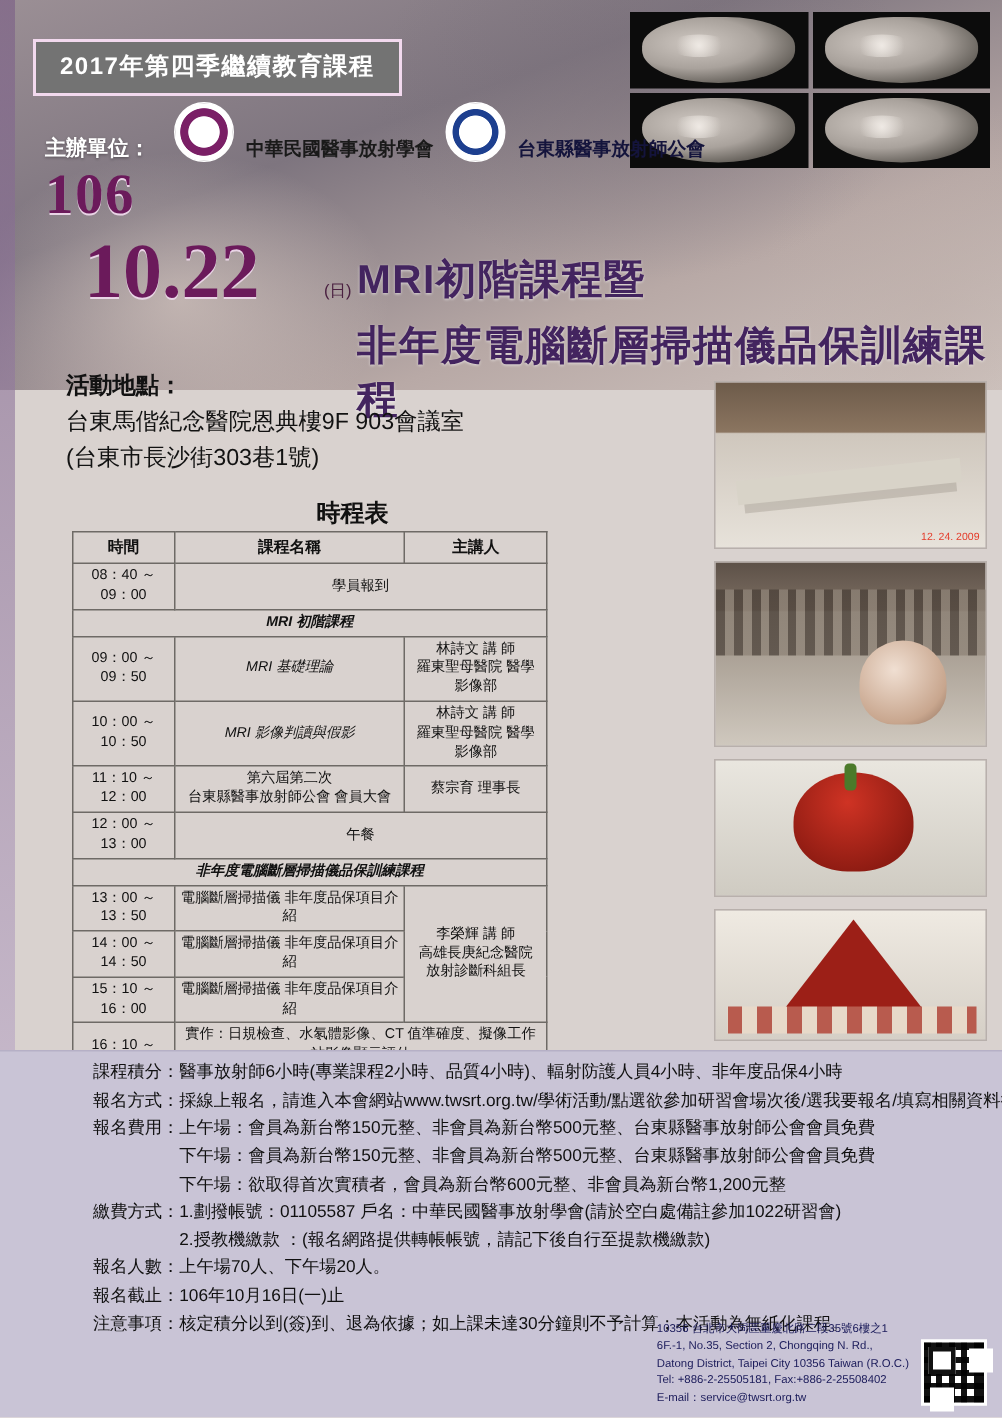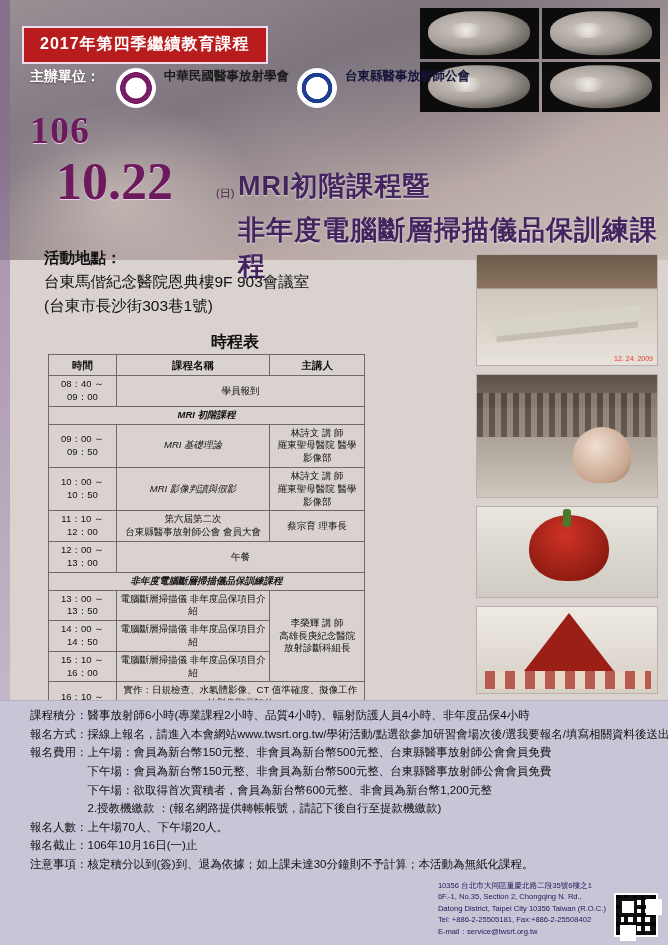--- a/index.html
+++ b/index.html
@@ -40,27 +40,27 @@
   }
   .ct-cell::after {
     content:""; position:absolute; left:22%; top:30%; width:34%; height:30%;
     border-radius:50%;
     background:radial-gradient(circle, rgba(245,240,235,.85), rgba(245,240,235,0) 70%);
   }
 
   
   .ribbon {
     position:absolute; left:22px; top:26px; padding:6px 16px 7px 16px;
-    background:#b91c1c; color:#ffffff; font-size:16px; letter-spacing:1px;
+    background:#737373; color:#ffffff; font-size:16px; letter-spacing:1px;
     border:2px solid #f2d9ee;
     font-weight:bold;
   }
   
   .org-row {
-    position:absolute; left:30px; top:68px; display:flex; align-items:flex-start; gap:8px;
+    position:absolute; left:30px; top:68px; display:flex; align-items:flex-end; gap:8px;
   }
   .org-label { color:#ffffff; font-size:14px; font-weight:bold; text-shadow:0 1px 2px rgba(0,0,0,.4); margin-right:8px;}
   .logo {
     width:40px; height:40px; border-radius:50%;
     background: radial-gradient(circle at 50% 50%, #ffffff 0 38%, #7a1f66 40% 58%, #ffffff 60% 72%, #7a1f66 74% 100%);
     border:1px solid #ffffff;
     position:relative; flex:0 0 auto;
   }
   .logo.blue {
     background: radial-gradient(circle at 50% 50%, #ffffff 0 40%, #1d3f8f 42% 56%, #ffffff 58% 74%, #1d3f8f 76% 100%);
@@ -170,21 +170,21 @@
   .spk2 { line-height:1.3; }
   .small8 { font-size:8.3px; }
 
   
   .bottom {
     position:absolute; left:0; top:700px; width:668px; height:245px;
     background:#c9c4d6;
     border-top:1px solid #b6b0c6;
   }
   .info { position:absolute; left:30px; top:706px; width:618px; color:#101010; font-size:11.5px; line-height:1.62; }
-  .info .ln { white-space:nowrap; }
+  .info .ln { white-space:nowrap;margin-left:32px; }
 
   
   .footer {
     position:absolute; right:62px; bottom:8px; 
     font-size:7.6px; color:#1b1b5a; line-height:1.5;
   }
   .qr {
     position:absolute; right:10px; bottom:8px; width:44px; height:44px;
     background:
       linear-gradient(90deg,#111 0 12%, #fff 12% 20%, #111 20% 30%, #fff 30% 42%, #111 42% 52%, #fff 52% 62%, #111 62% 72%, #fff 72% 84%, #111 84% 100%),
@@ -320,20 +320,21 @@
     </table>
 </div>
 
 <div class="bottom"></div>
 <div class="info">
   <div class="ln">課程積分：醫事放射師6小時(專業課程2小時、品質4小時)、輻射防護人員4小時、非年度品保4小時</div>
   <div class="ln">報名方式：採線上報名，請進入本會網站www.twsrt.org.tw/學術活動/點選欲參加研習會場次後/選我要報名/填寫相關資料後送出。</div>
   <div class="ln">報名費用：上午場：會員為新台幣150元整、非會員為新台幣500元整、台東縣醫事放射師公會會員免費</div>
   <div class="ln">　　　　　下午場：會員為新台幣150元整、非會員為新台幣500元整、台東縣醫事放射師公會會員免費</div>
   <div class="ln">　　　　　下午場：欲取得首次實積者，會員為新台幣600元整、非會員為新台幣1,200元整</div>
+  <div class="ln">繳費方式：1.劃撥帳號：01105587 戶名：中華民國醫事放射學會(請於空白處備註參加1022研習會)</div>
   <div class="ln">　　　　　2.授教機繳款 ：(報名網路提供轉帳帳號，請記下後自行至提款機繳款)</div>
   <div class="ln">報名人數：上午場70人、下午場20人。</div>
   <div class="ln">報名截止：106年10月16日(一)止</div>
   <div class="ln">注意事項：核定積分以到(簽)到、退為依據；如上課未達30分鐘則不予計算；本活動為無紙化課程。</div>
 </div>
 
 <div class="footer">
   <div>10356 台北市大同區重慶北路二段35號6樓之1</div>
   <div>6F.-1, No.35, Section 2, Chongqing N. Rd.,</div>
   <div>Datong District, Taipei City 10356 Taiwan (R.O.C.)</div>

